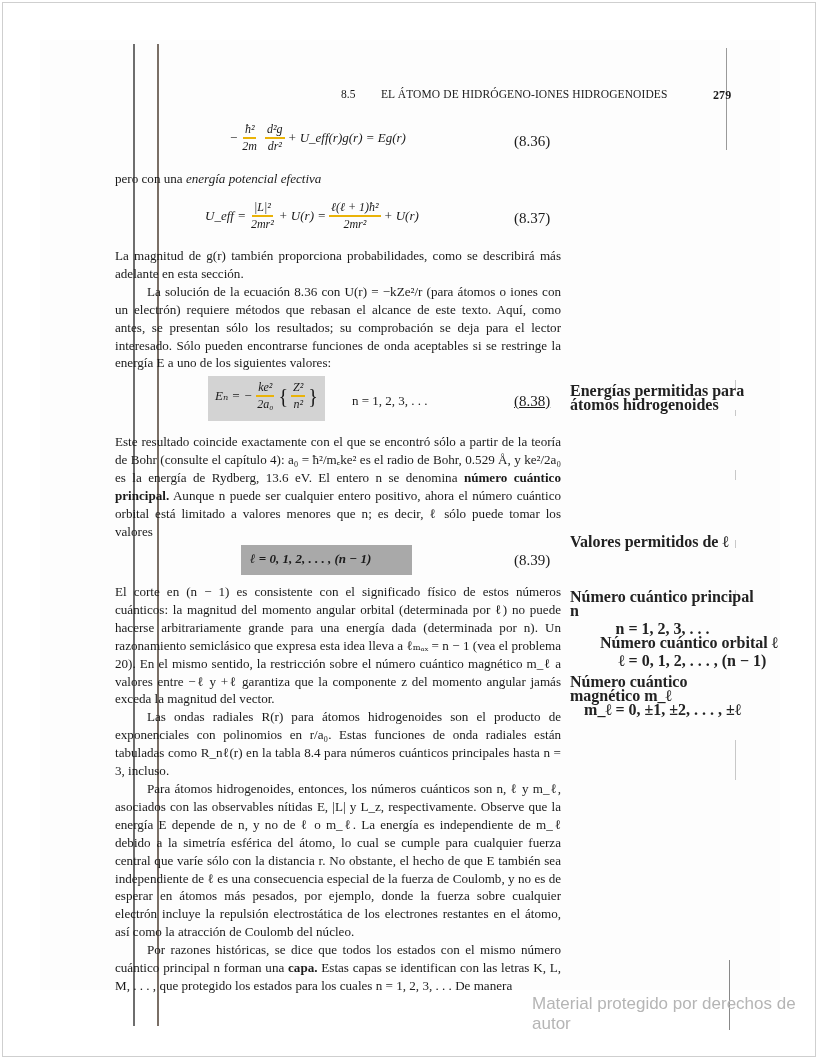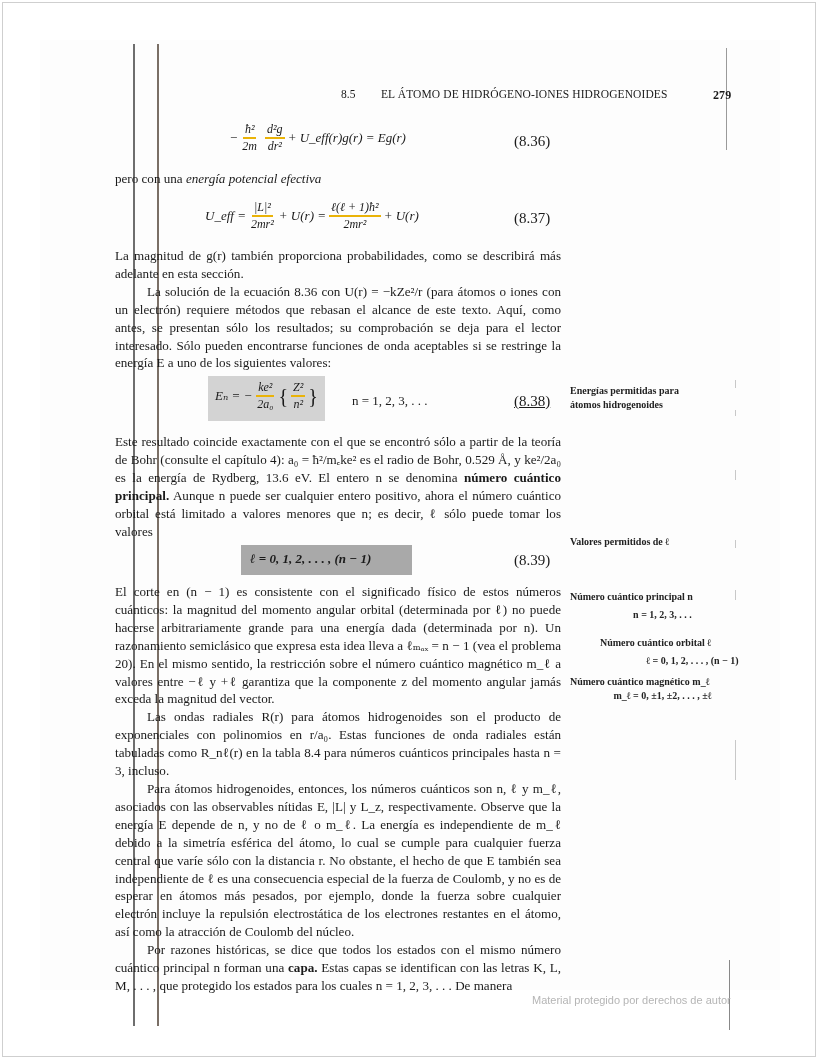--- a/index.html
+++ b/index.html
@@ -31,22 +31,22 @@
   .para { position: absolute; left: 115px; width: 446px; font-size: 13.1px; line-height: 17.9px; text-align: justify; }
   .para p { margin: 0; }
   .para .ind { text-indent: 32px; }
   b { font-weight: bold; }
   i { font-style: italic; }
 
   .hl { position: absolute; background: #cfcfcf; }
   .hl.one { left: 208px; top: 376px; width: 117px; height: 45px; background: #d3d3d3; }
   .hl.two { left: 241px; top: 545px; width: 171px; height: 30px; background: #a9a9a9; }
 
-  .margin-note { position: absolute; font-weight: bold; font-size: 10px; line-height: 14px; color: #222; }
-  .watermark { position: absolute; left: 532px; top: 994px; font-family: "Liberation Sans", "DejaVu Sans", sans-serif; font-size: 11px; color: #b5b5b5; }
+  .margin-note { position: absolute; font-weight: bold; font-size: 16px; line-height: 14px; color: #222; }
+  .watermark { position: absolute; left: 532px; top: 994px; font-family: "Liberation Sans", "DejaVu Sans", sans-serif; font-size: 17px; color: #b5b5b5; }
 </style>
 </head>
 <body>
 
 <div class="frame"></div>
 <div class="page-bg"></div>
 
 <div class="vline a"></div>
 <div class="vline b"></div>
 <div class="vline c"></div>

